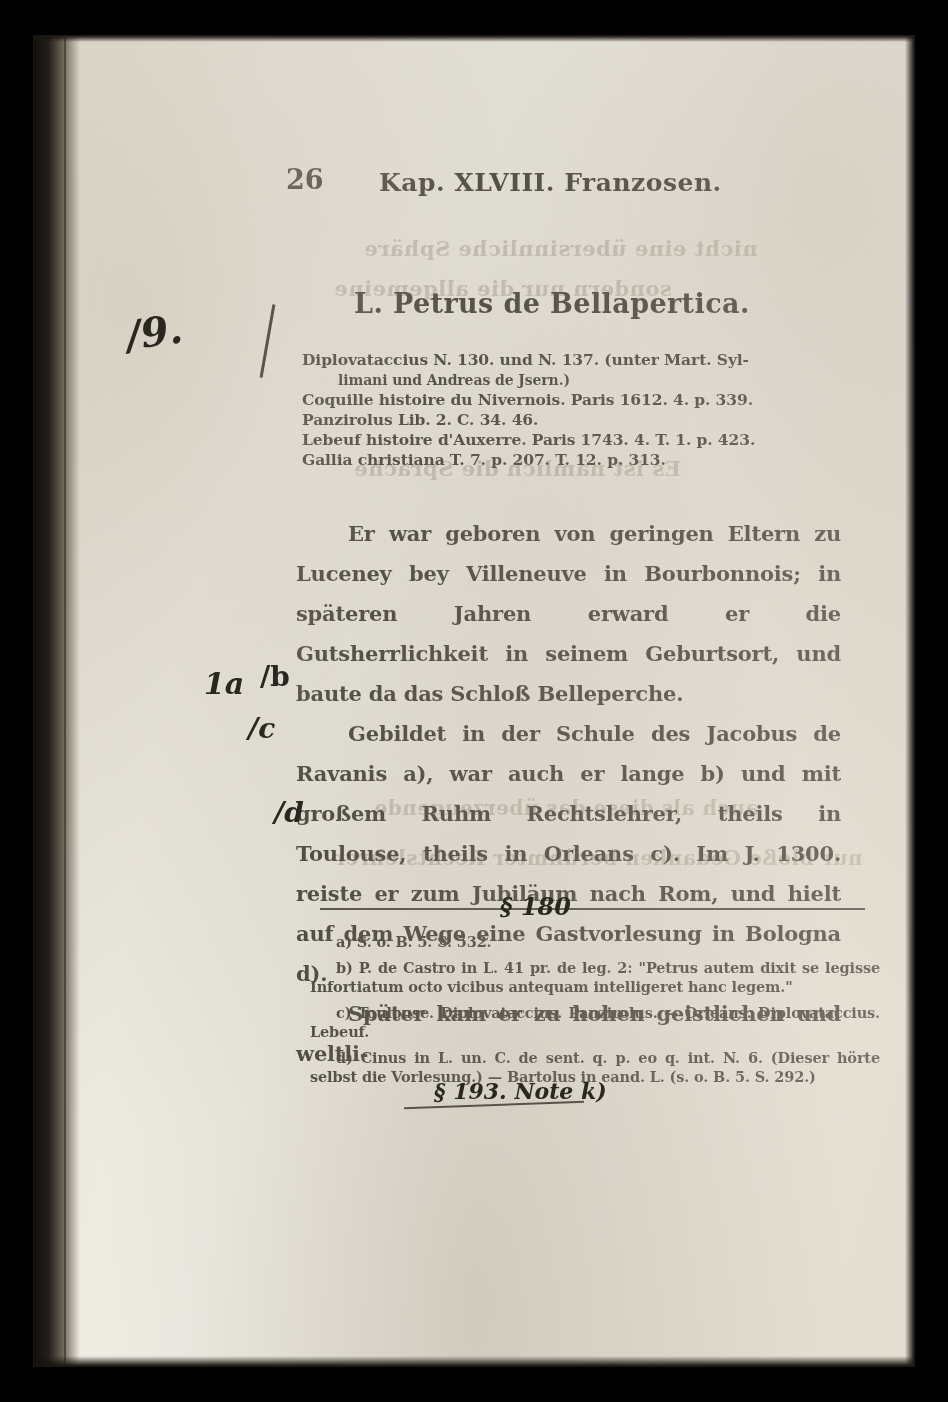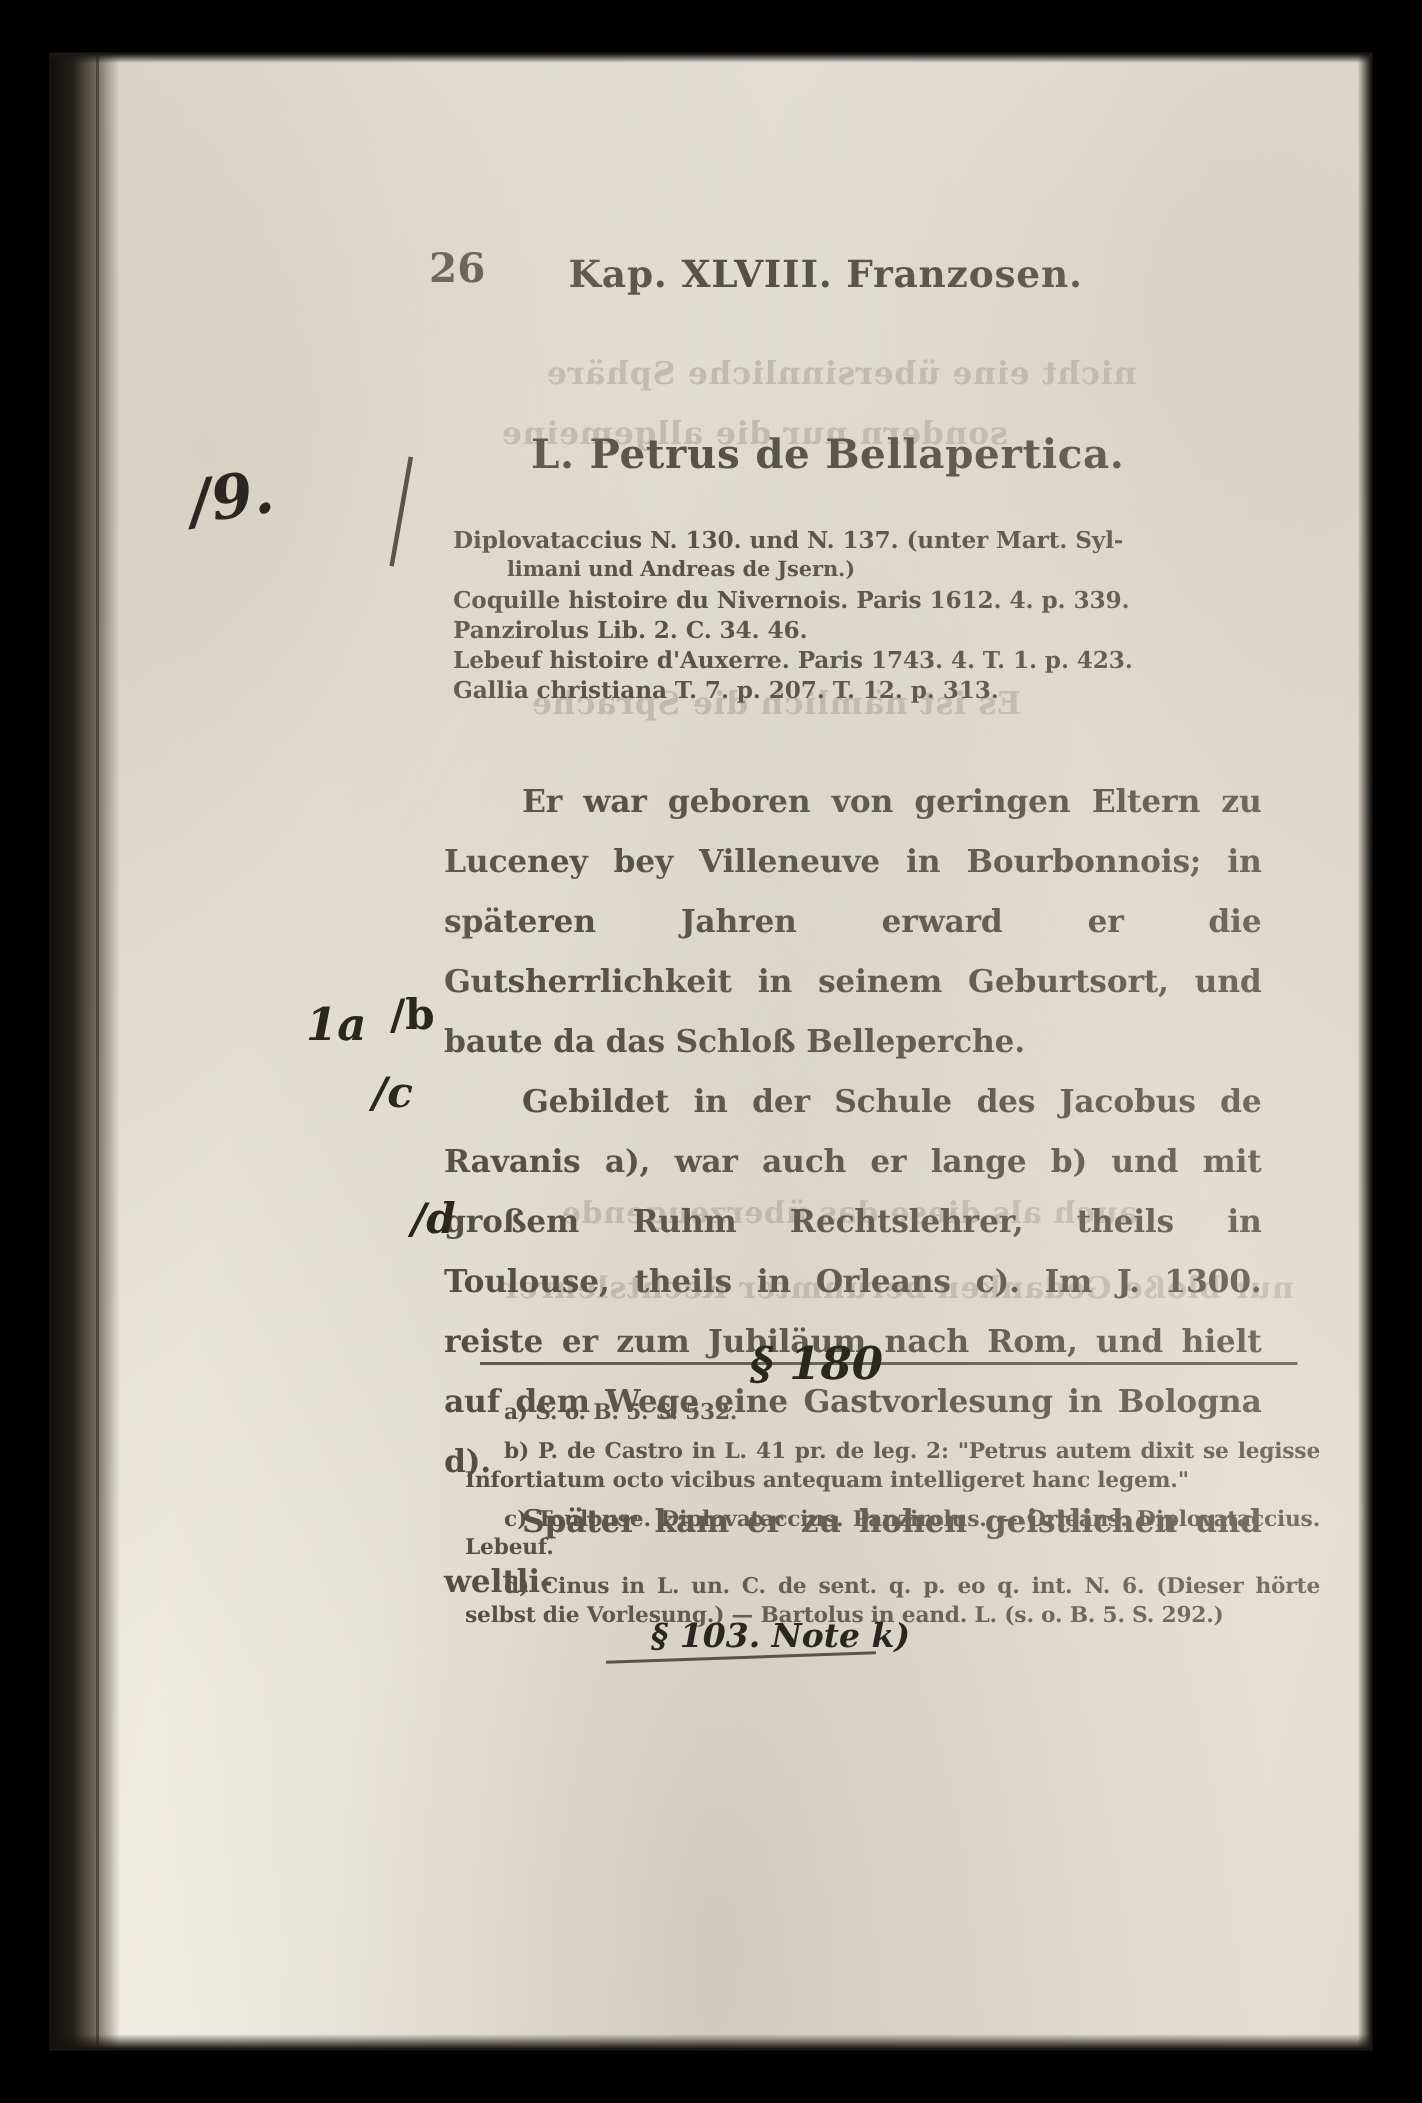--- a/index.html
+++ b/index.html
@@ -220,22 +220,22 @@
   </div>
 
   <div class="hand" style="left:92px; top:272px; font-size:40px; transform:rotate(-8deg);">/9.</div>
   <div class="pencil-stroke" style="left:232px; top:268px; width:3px; height:74px; transform:rotate(10deg);"></div>
 
   <div class="hand" style="left:170px; top:630px; font-size:30px;">1a</div>
   <div class="hand" style="left:226px; top:624px; font-size:28px; font-style:normal;">/b</div>
   <div class="hand" style="left:214px; top:676px; font-size:28px;">/c</div>
   <div class="hand" style="left:240px; top:760px; font-size:28px;">/d</div>
 
-  <div class="hand" style="left:466px; top:856px; font-size:30px;text-align:right;">§ 180</div>
-  <div class="hand" style="left:400px; top:1042px; font-size:22px;">§ 103. Note k)</div>
+  <div class="hand" style="left:466px; top:856px; font-size:24px;text-align:right;">§ 180</div>
+  <div class="hand" style="left:400px; top:1042px; font-size:22px;">§ 193. Note k)</div>
   <div class="pencil-stroke" style="left:370px; top:1068px; width:180px; height:2px; transform:rotate(-2deg);"></div>
 
   <div class="gutter"></div>
   <div class="gutter-line" style="left:30px;"></div>
   <div class="edge-top"></div>
   <div class="edge-bottom"></div>
   <div class="edge-right"></div>
 </div>
 
 </body></html>

